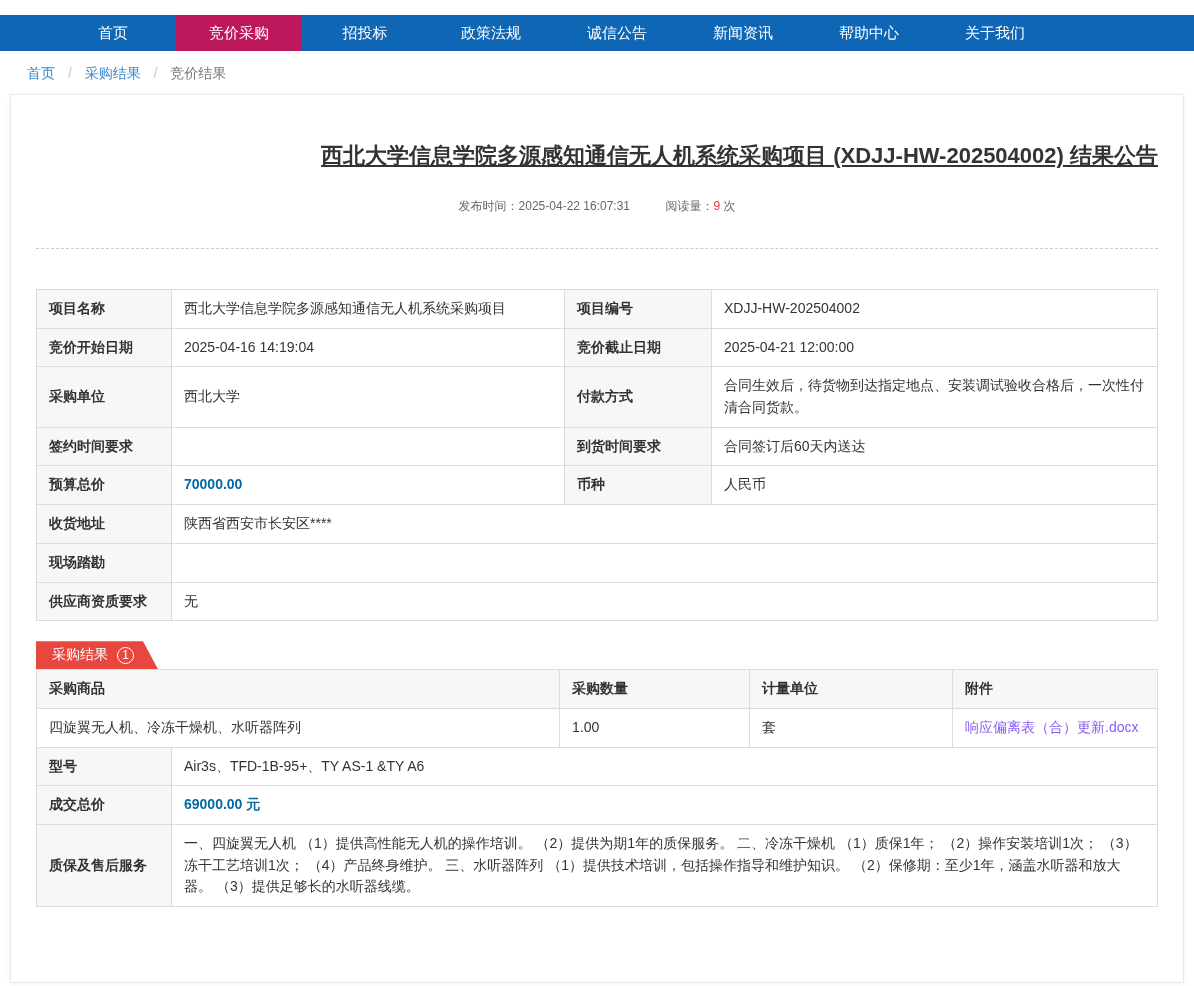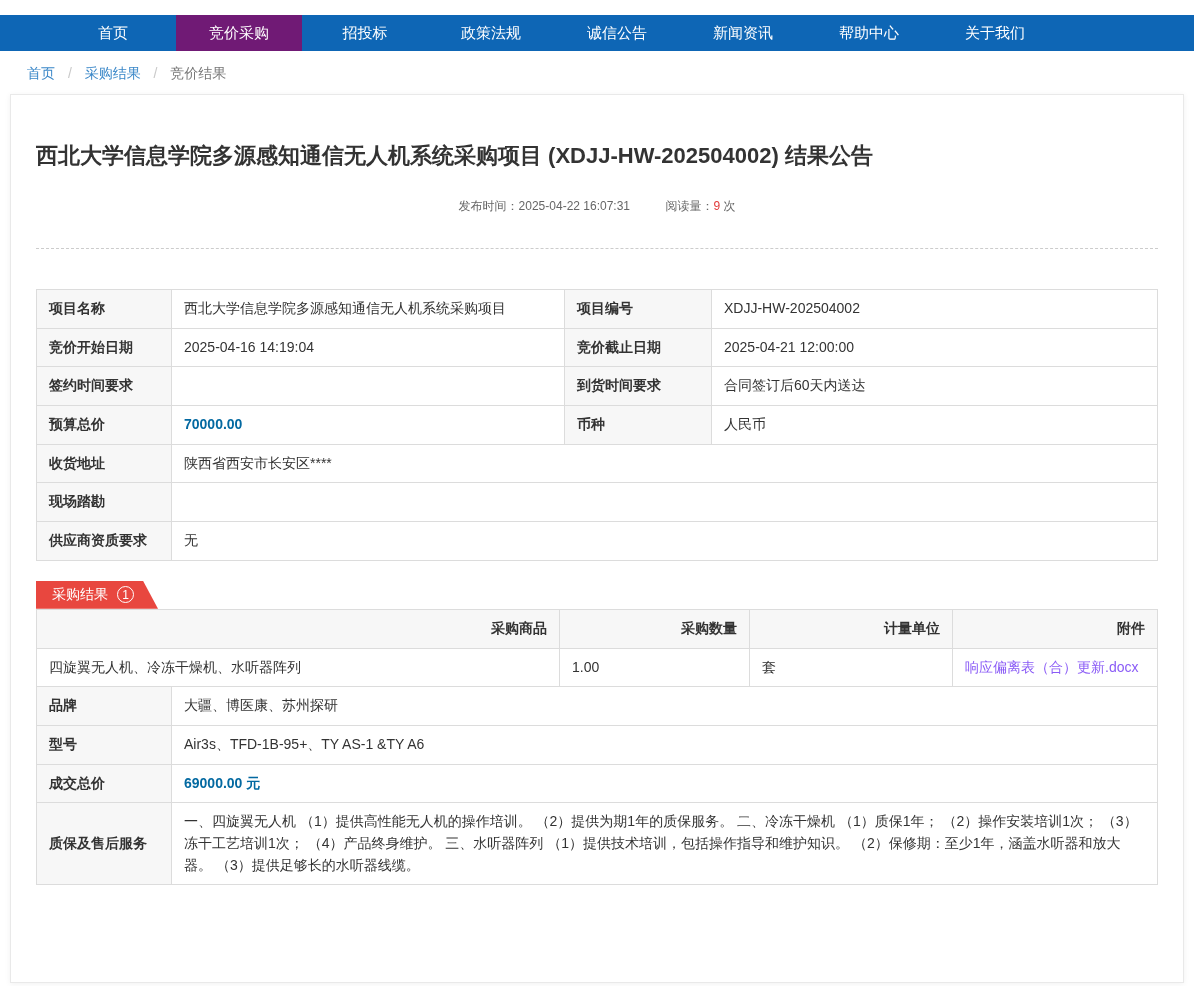--- a/index.html
+++ b/index.html
@@ -11,48 +11,48 @@
   }
   
   .topbar { height:15px; background:#fff; }
   .nav {
     height:36px; background:#0e66b5; display:flex; padding-left:50px;
   }
   .nav-item {
     width:126px; text-align:center; line-height:36px; color:#fff;
     font-size:15px; cursor:pointer; white-space:nowrap;
   }
-  .nav-item.active { background:#701a75; }
+  .nav-item.active { background:#be185d; }
   
   .breadcrumb {
     padding:14px 40px 11px 27px; font-size:14px; color:#999;
   }
   .breadcrumb .crumb-link { color:#3a87c8; cursor:pointer; }
   .breadcrumb .crumb-current { color:#777; }
   .breadcrumb .sep { color:#c9c9c9; margin:0 9px; }
   
   .card {
     margin:0 10px; background:#fff; border:1px solid #e9e9e9;
     box-shadow:0 1px 6px rgba(0,0,0,0.06);
     padding:0 25px 62px 25px; min-height:889px;
   }
   .title {
-    margin:46px 0 0 0; text-align:left;
-    font-size:22px; font-weight:bold; color:#333; line-height:30px;
+    margin:46px 0 0 0; text-align:right;
+    font-size:22px; font-weight:bold; color:#333; line-height:30px;text-decoration:underline;
   }
   .meta { margin-top:27px; text-align:center; font-size:12px; color:#666; }
   .meta .views-group { margin-left:32px; }
   .meta .red { color:#e23b3b; }
   .dashed {
     border:none; border-top:1px dashed #cccccc; margin:33px 0 0 0;
   }
   
   table { border-collapse:collapse; width:100%; font-size:14px; color:#333; table-layout:fixed; }
   td,th { border:1px solid #dcdcdc; padding:8px 12px; line-height:1.55; text-align:left; vertical-align:middle; word-break:break-all; }
-  th { font-weight:bold; background:#f7f7f7;text-align:right; }
+  th { font-weight:bold; background:#f7f7f7; }
   .lbl { background:#f7f7f7; font-weight:bold; }
   .info-table { margin-top:40px; }
   .price { color:#0369a1; font-weight:bold; }
   
   .badge-row { margin-top:20px; height:28px; }
   .badge {
     display:inline-flex; align-items:center; gap:9px;
     background:#e8473f; color:#fff; font-size:14px; height:28px;
     padding:0 24px 0 16px;
     clip-path:polygon(0 0, calc(100% - 15px) 0, 100% 100%, 0 100%);
@@ -118,20 +118,26 @@
       <td class="lbl">项目编号</td>
       <td>XDJJ-HW-202504002</td>
     </tr>
     <tr>
       <td class="lbl">竞价开始日期</td>
       <td>2025-04-16 14:19:04</td>
       <td class="lbl">竞价截止日期</td>
       <td>2025-04-21 12:00:00</td>
     </tr>
     <tr>
+      <td class="lbl">采购单位</td>
+      <td>西北大学</td>
+      <td class="lbl">付款方式</td>
+      <td>合同生效后，待货物到达指定地点、安装调试验收合格后，一次性付清合同货款。</td>
+    </tr>
+    <tr>
       <td class="lbl">签约时间要求</td>
       <td></td>
       <td class="lbl">到货时间要求</td>
       <td>合同签订后60天内送达</td>
     </tr>
     <tr>
       <td class="lbl">预算总价</td>
       <td class="price">70000.00</td>
       <td class="lbl">币种</td>
       <td>人民币</td>
@@ -182,24 +188,20 @@
     </tr>
   </tbody>
     </table>
 
   <table class="detail-table">
     <colgroup>
         <col style="width:135px">
         <col>
       </colgroup>
     <tbody>
-        <tr>
-      <td class="lbl">品牌</td>
-      <td>大疆、博医康、苏州探研</td>
-    </tr>
     <tr>
       <td class="lbl">型号</td>
       <td>Air3s、TFD-1B-95+、TY AS-1 &amp;TY A6</td>
     </tr>
     <tr>
       <td class="lbl">成交总价</td>
       <td class="price">69000.00 元</td>
     </tr>
     <tr>
       <td class="lbl">质保及售后服务</td>

